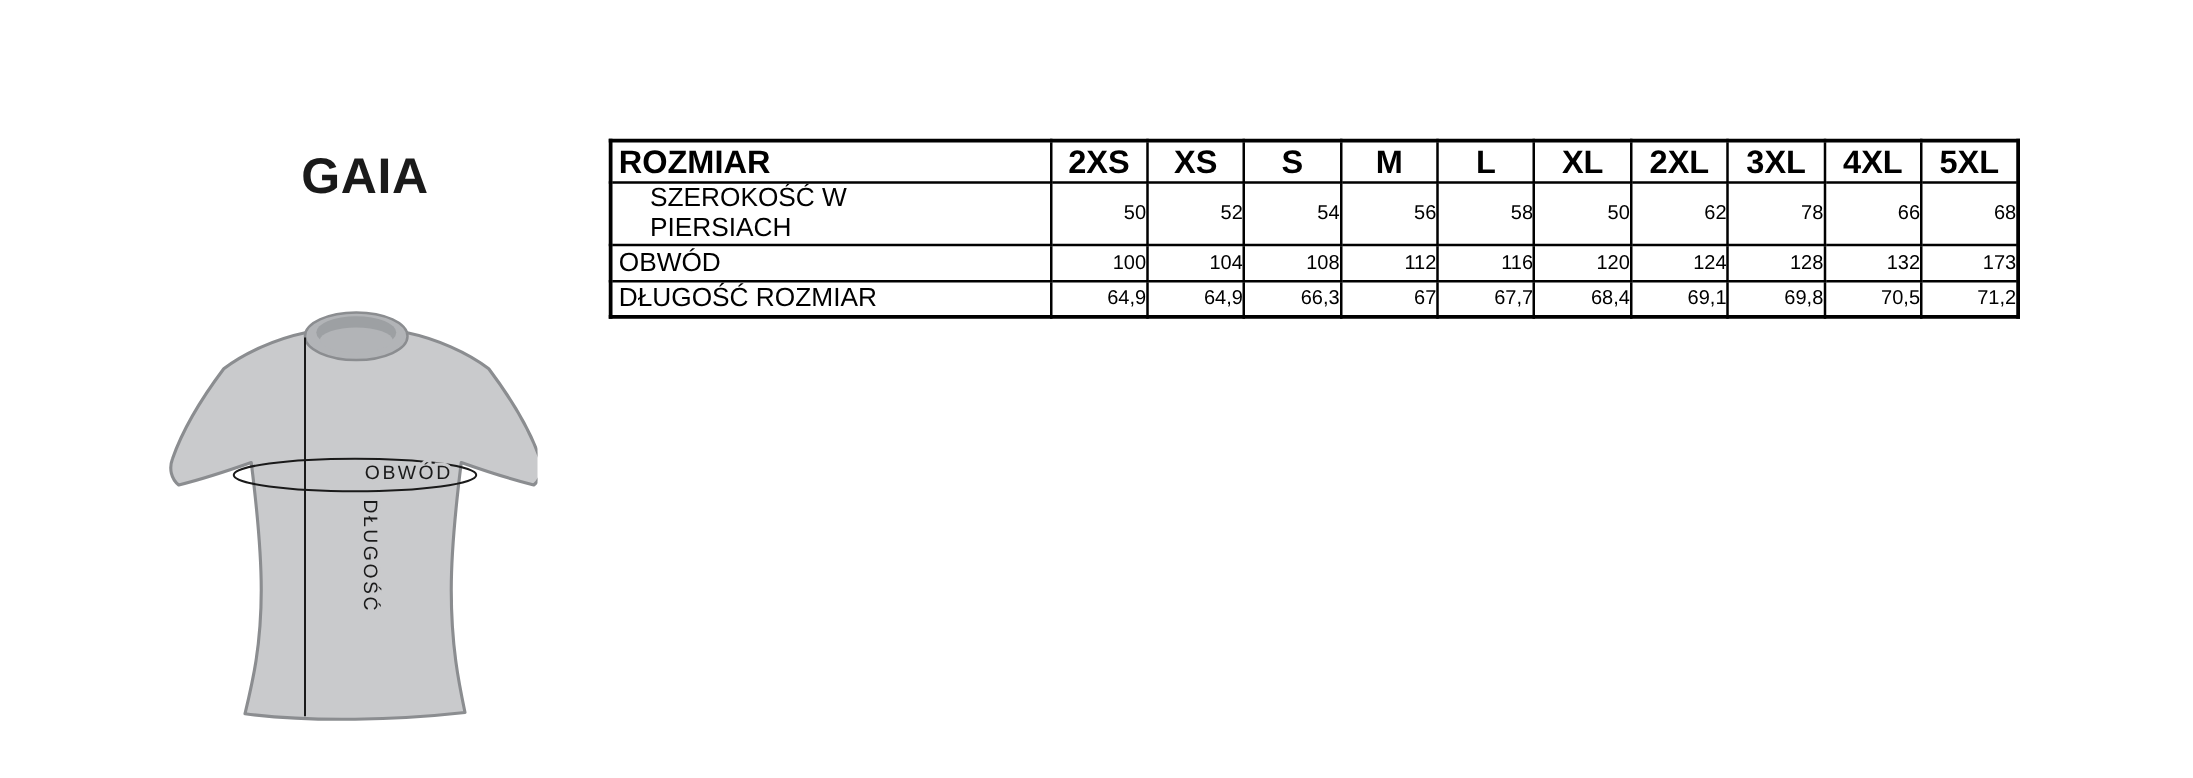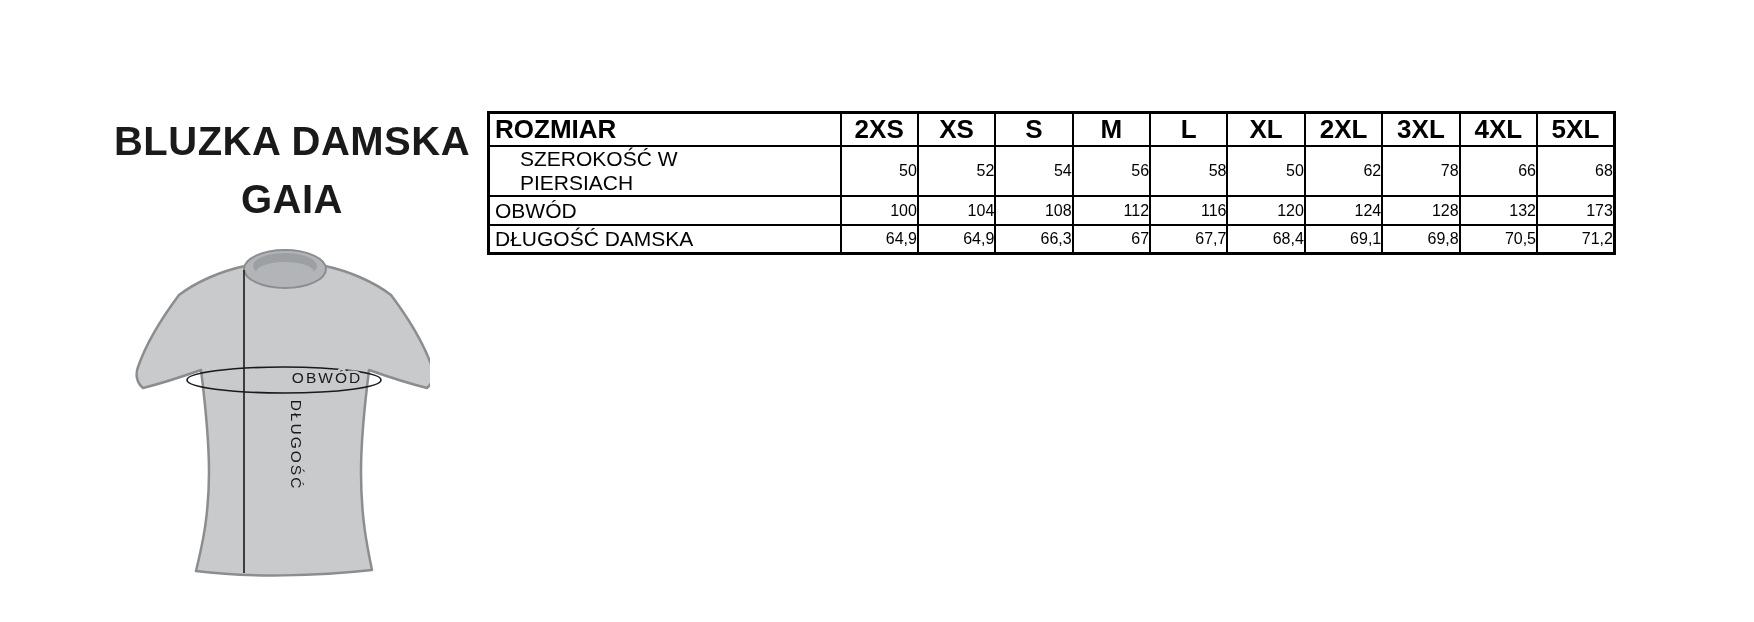--- a/index.html
+++ b/index.html
@@ -63,21 +63,20 @@
   #size-table tr.row-1{height:29px;}
   #size-table tr.row-2{height:28px;}
   #size-table tr.row-0 td.label-cell span{display:inline-block;max-width:178px;margin-left:25px;}
 </style>
 </head>
 <body>
 
 <div id="page">
 
   <div id="title">
-    <span>BLUZKA DAMSKA</span>
     <span>GAIA</span>
   </div>
 
   <div id="shirt-wrap">
     <svg width="312" height="345" viewBox="0 0 312 345" xmlns="http://www.w3.org/2000/svg">
 
       <path d="M 127,26
            C 103,31 78,42 61,55
            C 43,79 28,104 20,127
            C 17,135 19,143 25,148
@@ -156,21 +155,21 @@
           <td class="value-cell">108</td>
           <td class="value-cell">112</td>
           <td class="value-cell">116</td>
           <td class="value-cell">120</td>
           <td class="value-cell">124</td>
           <td class="value-cell">128</td>
           <td class="value-cell">132</td>
           <td class="value-cell">173</td>
         </tr>
         <tr class="row-2">
-          <td class="label-cell"><span>DŁUGOŚĆ DAMSKA</span></td>
+          <td class="label-cell"><span>DŁUGOŚĆ ROZMIAR</span></td>
           <td class="value-cell">64,9</td>
           <td class="value-cell">64,9</td>
           <td class="value-cell">66,3</td>
           <td class="value-cell">67</td>
           <td class="value-cell">67,7</td>
           <td class="value-cell">68,4</td>
           <td class="value-cell">69,1</td>
           <td class="value-cell">69,8</td>
           <td class="value-cell">70,5</td>
           <td class="value-cell">71,2</td>

